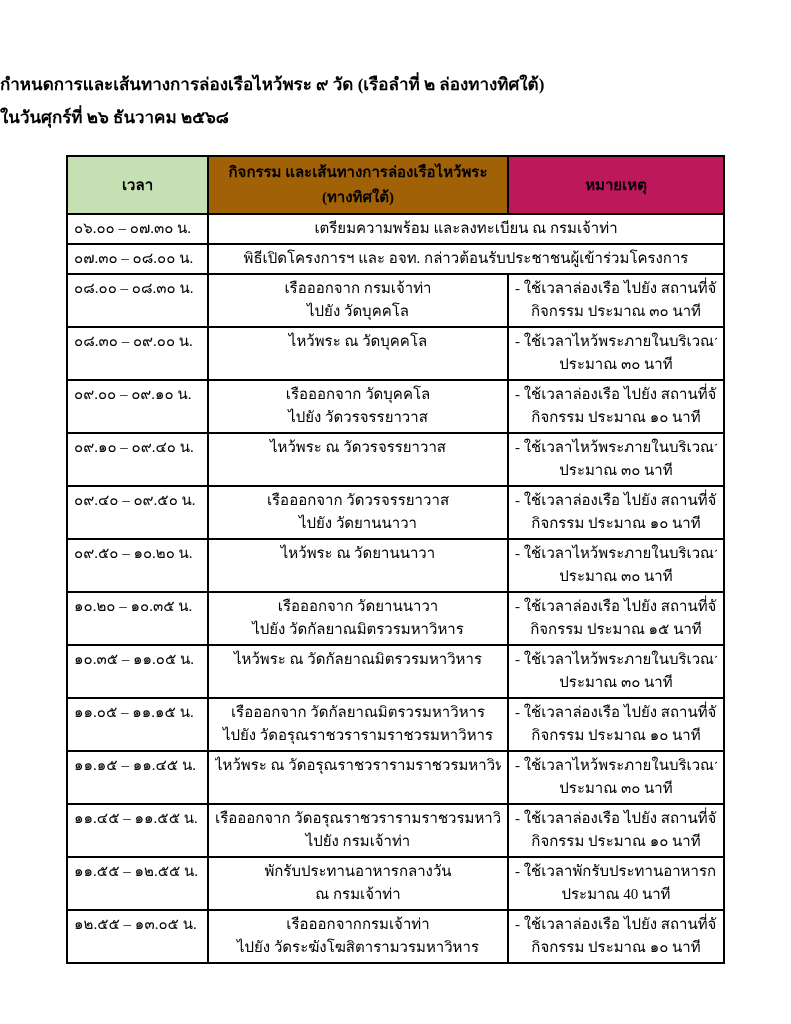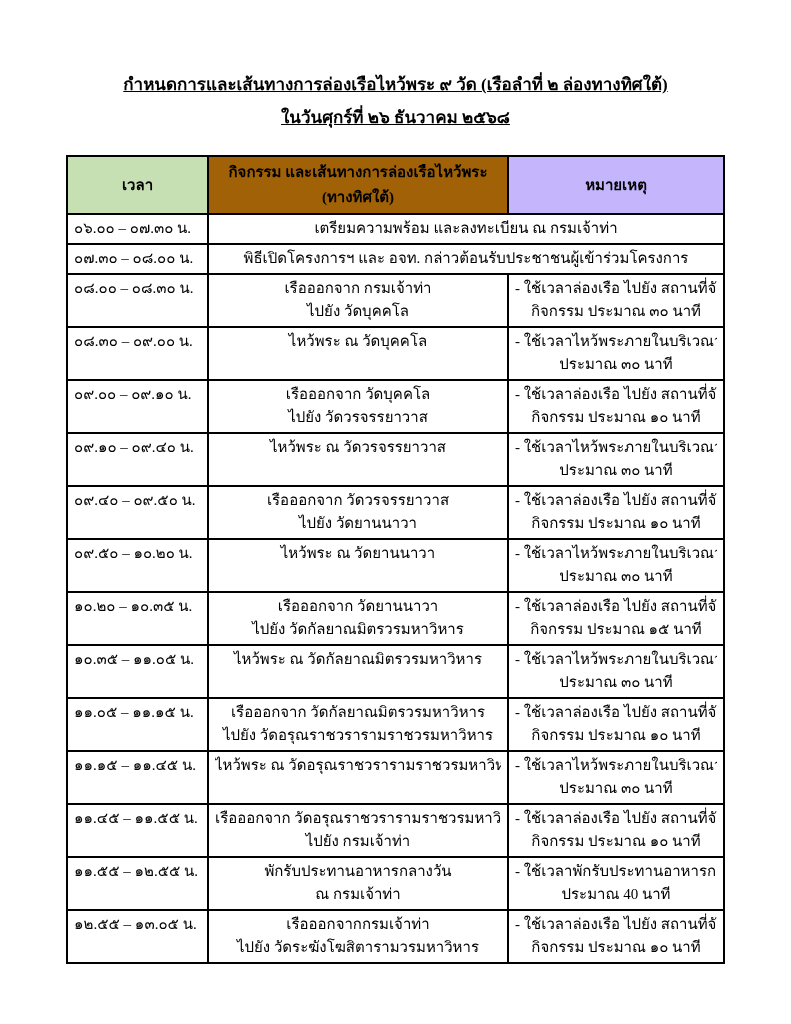--- a/index.html
+++ b/index.html
@@ -11,25 +11,23 @@
     color: #000000;
     overflow: hidden;
   }
   .page {
     width: 791px;
     height: 1024px;
     position: relative;
   }
   .title-block {
     padding-top: 68px;
-    text-align: center;
     font-weight: bold;
     font-size: 17px;
     line-height: 33px;
-    text-decoration: underline;
   }
   table.schedule {
     border-collapse: collapse;
     table-layout: fixed;
     width: 657px;
     margin: 21px auto 0 auto;
   }
   table.schedule col.c-time { width: 141px; }
   table.schedule col.c-activity { width: 300px; }
   table.schedule col.c-note { width: 216px; }
@@ -80,21 +78,21 @@
     </colgroup>
     <thead>
       <tr>
         <th style="background: rgb(198, 223, 179);">
           <span>เวลา</span>
         </th>
         <th style="background: #a16207;">
           <span>กิจกรรม และเส้นทางการล่องเรือไหว้พระ</span><br>
           <span>(ทางทิศใต้)</span>
         </th>
-        <th style="background: #c4b5fd;">
+        <th style="background: #be185d;">
           <span>หมายเหตุ</span>
         </th>
       </tr>
     </thead>
     <tbody id="schedule-body">
         <tr>
           <td class="time-cell">๐๖.๐๐ – ๐๗.๓๐ น.</td>
           <td class="activity-cell" colspan="2">
             <div class="line">เตรียมความพร้อม และลงทะเบียน ณ กรมเจ้าท่า</div>
           </td>

